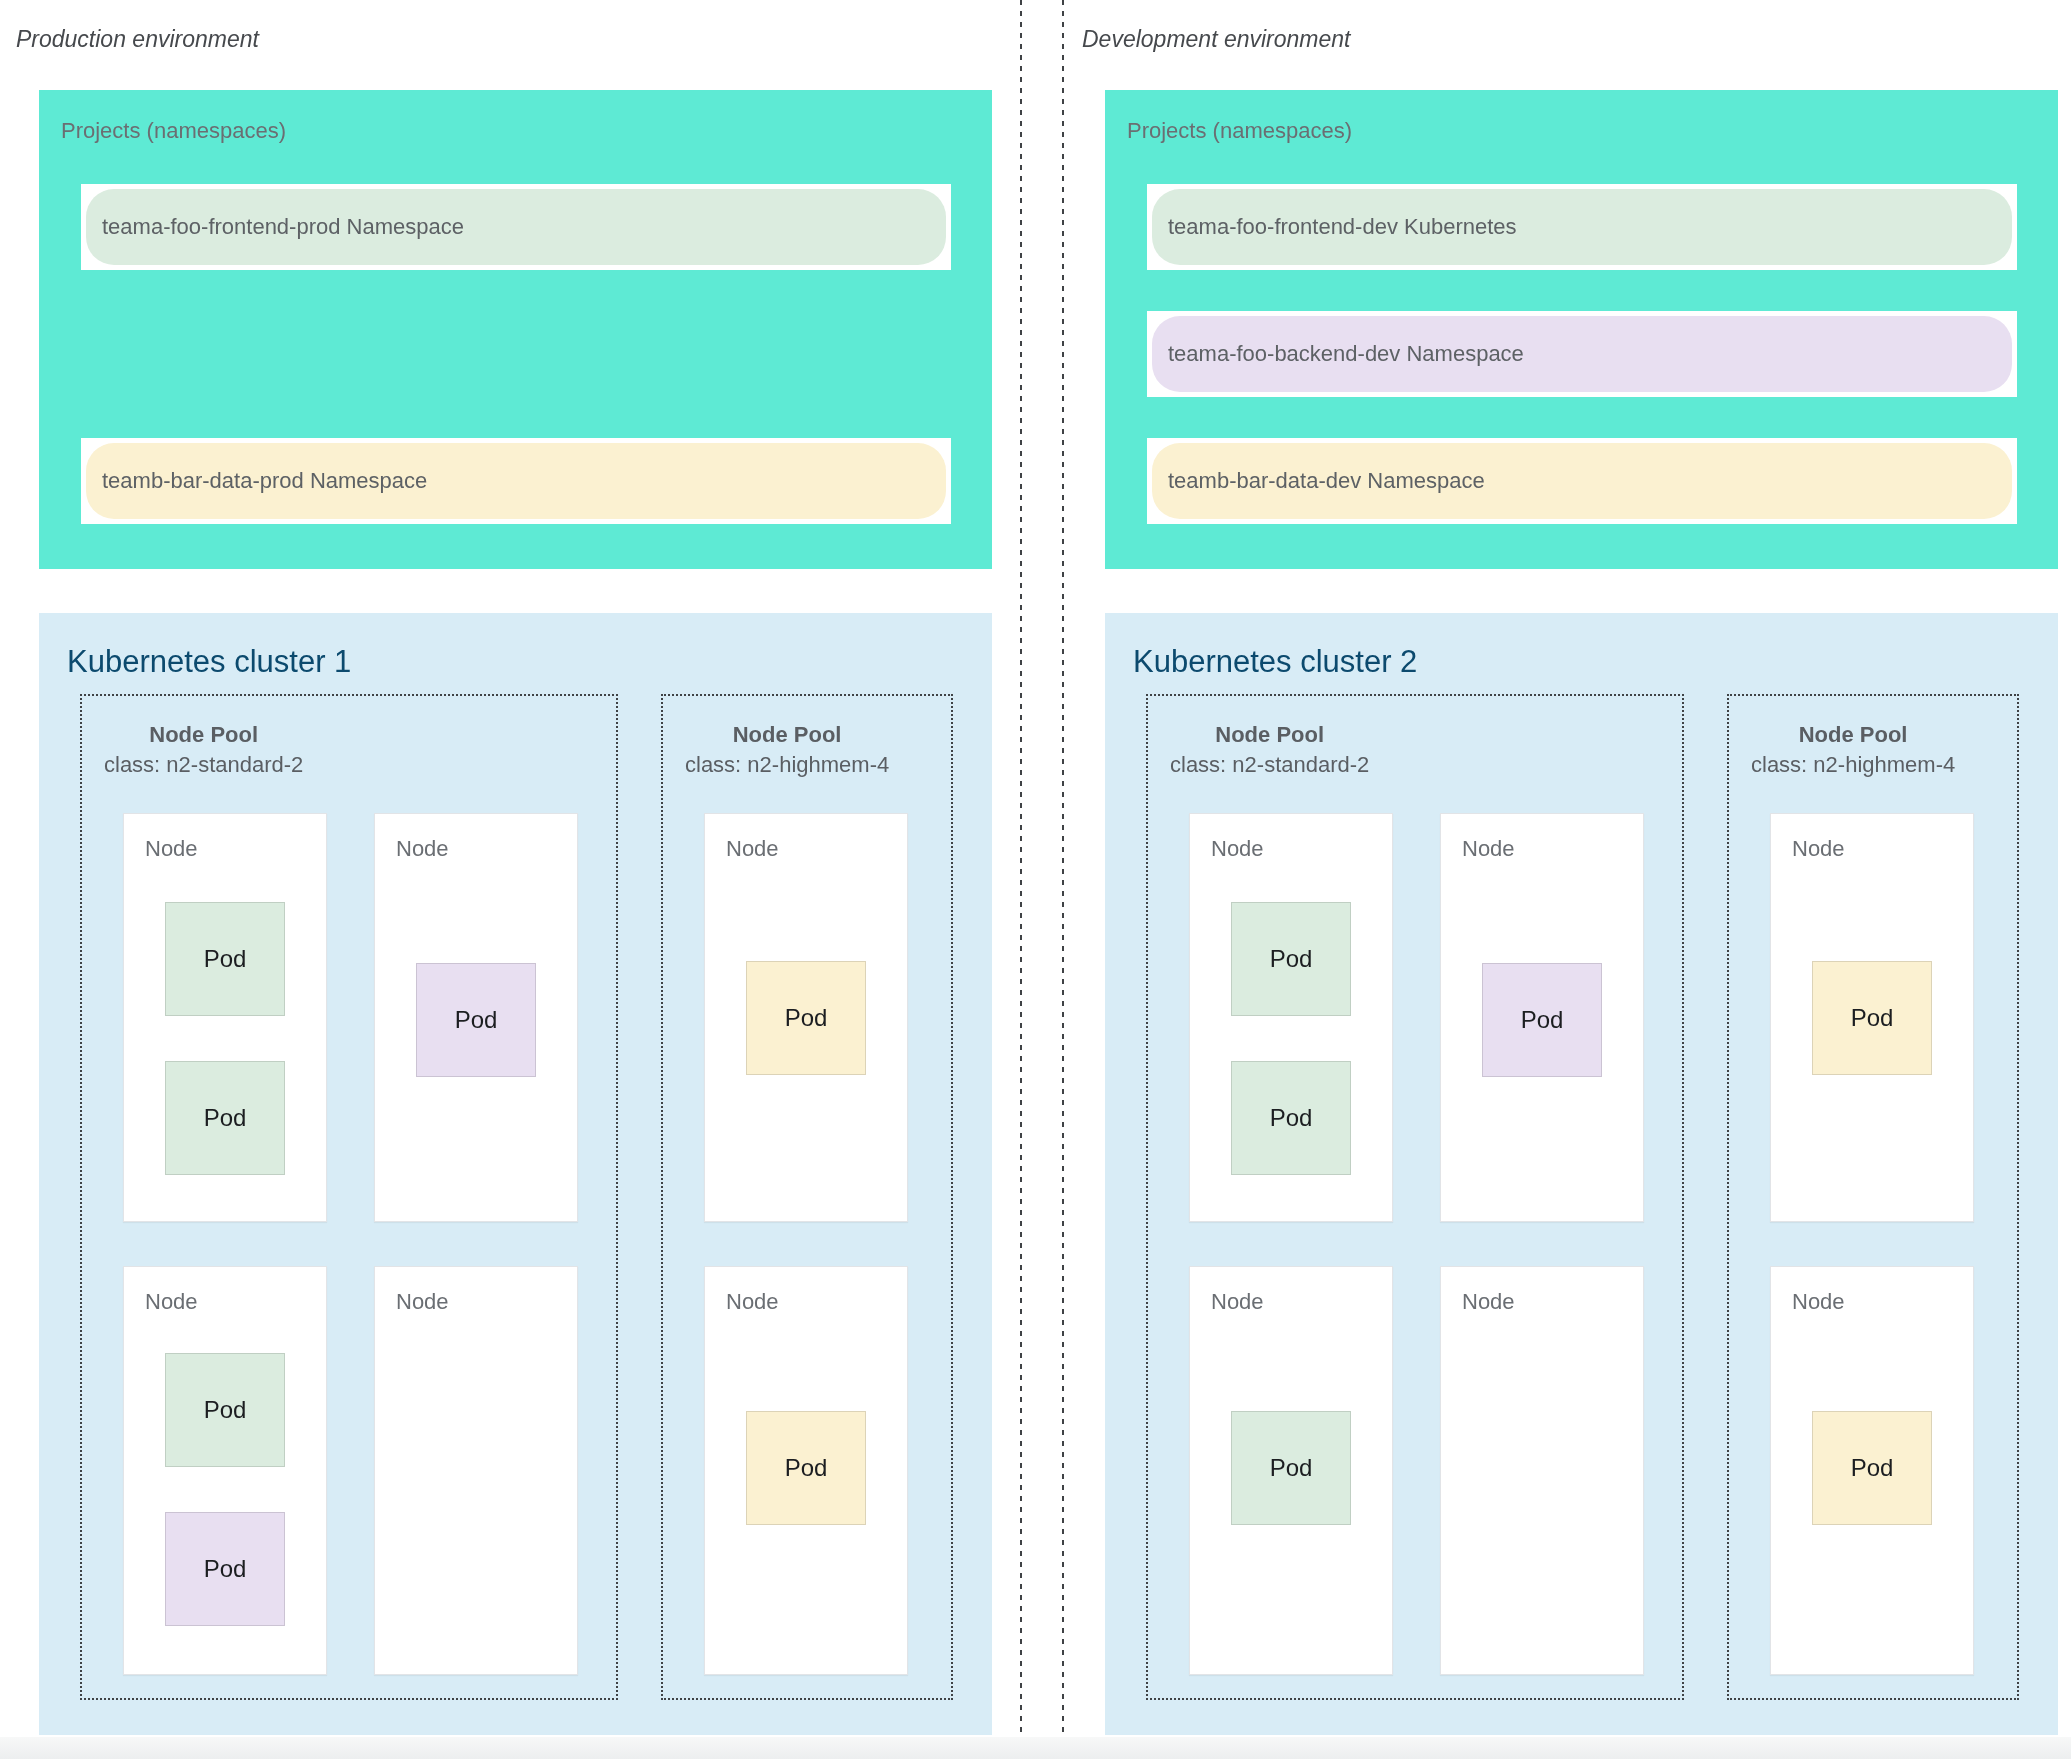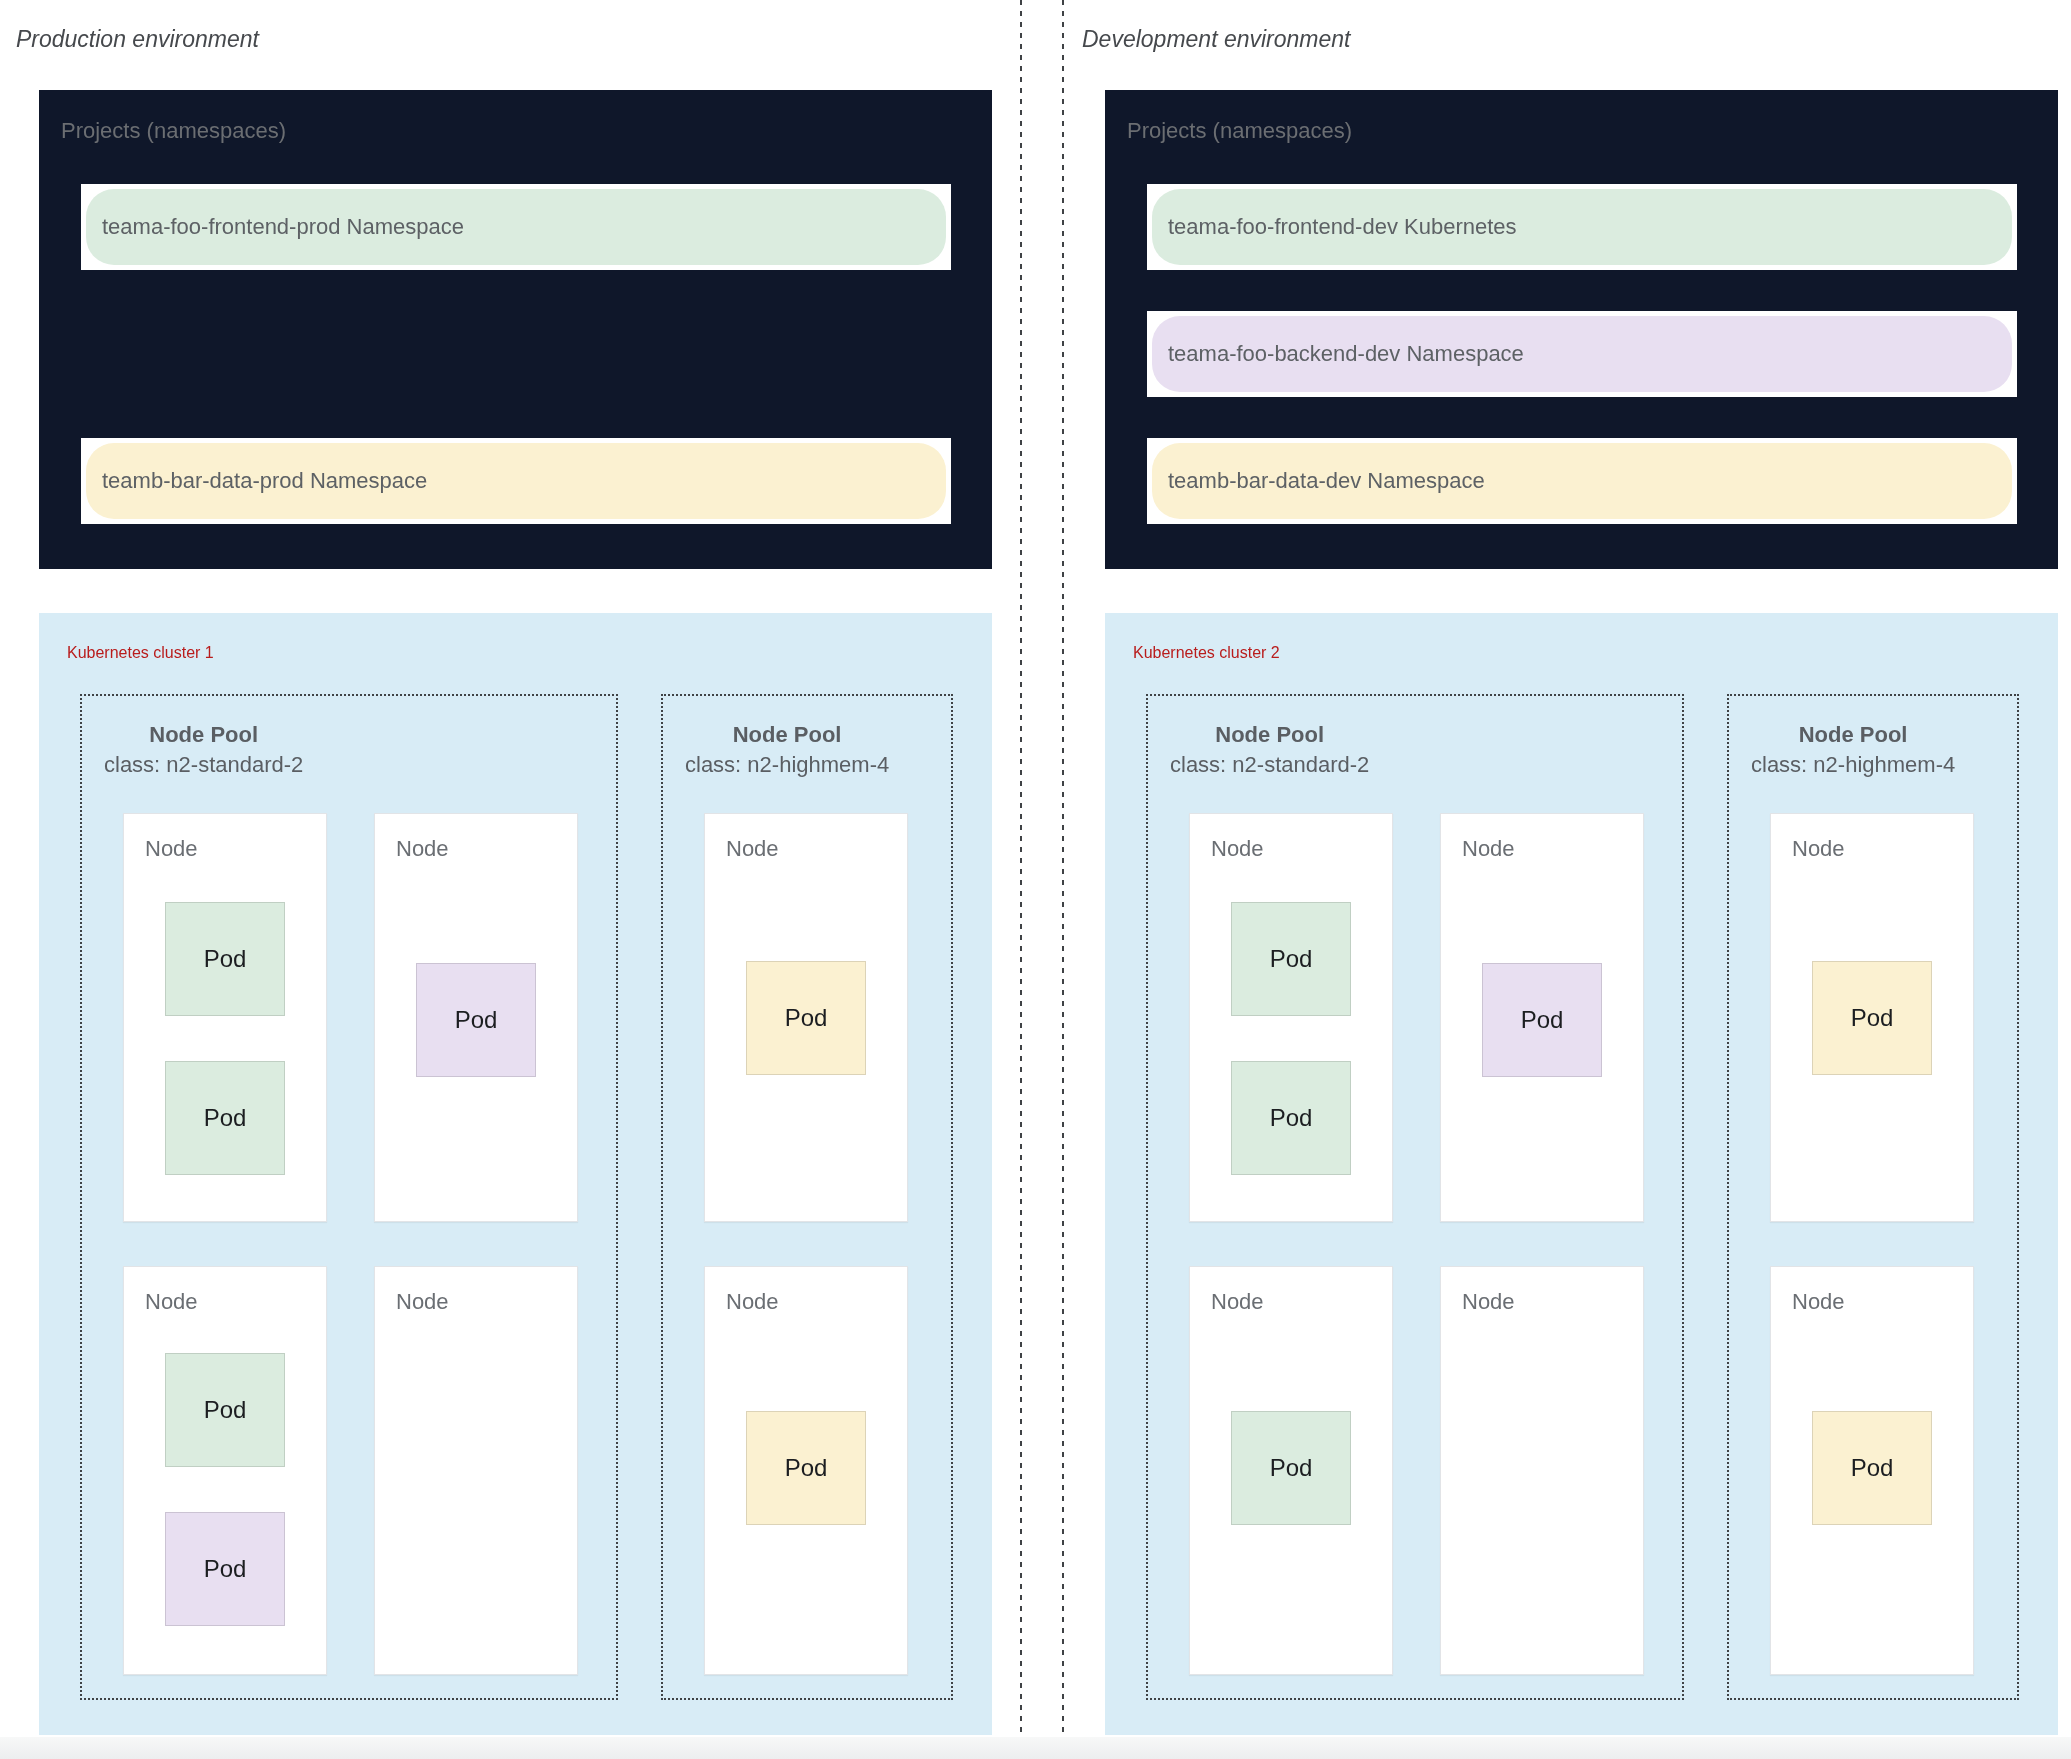--- a/index.html
+++ b/index.html
@@ -15,21 +15,21 @@
   .env { position:absolute; top:0; width:1006px; height:1759px; }
   .env-title {
     position:absolute; left:16px; top:26px;
     font-size:23px; color:#46494d; white-space:nowrap;font-style:italic;
   }
 
   
   .projects-box {
     position:absolute; left:39px; top:90px;
     width:953px; height:479px;
-    background:#0f172a;
+    background:#5eead4;
   }
   .projects-title {
     position:absolute; left:22px; top:28px;
     font-size:22px; color:#6b6e72; white-space:nowrap;
   }
   .ns-bar {
     position:absolute; left:42px; width:870px; height:86px;
     background:#ffffff; box-sizing:border-box; padding:5px;
   }
   .ns-bar .ns-inner {
@@ -40,21 +40,21 @@
   }
 
   
   .cluster-box {
     position:absolute; left:39px; top:613px;
     width:953px; height:1122px;
     background:#d8ecf6;
   }
   .cluster-title {
     position:absolute; left:28px; top:31px;
-    font-size:16px; color:#b91c1c; white-space:nowrap;
+    font-size:31px; color:#0c4a6e; white-space:nowrap;
   }
   .node-pool {
     position:absolute; top:81px; height:1006px;
     border:2px dotted #3f4245; box-sizing:border-box;text-align:center;
   }
   .pool-label { position:absolute; left:22px; top:24px; line-height:30px; }
   .pool-name  { font-size:22px; font-weight:bold; color:#5a5e63; white-space:nowrap; }
   .pool-class { font-size:22px; color:#5a5e63; white-space:nowrap; }
 
   .node {

